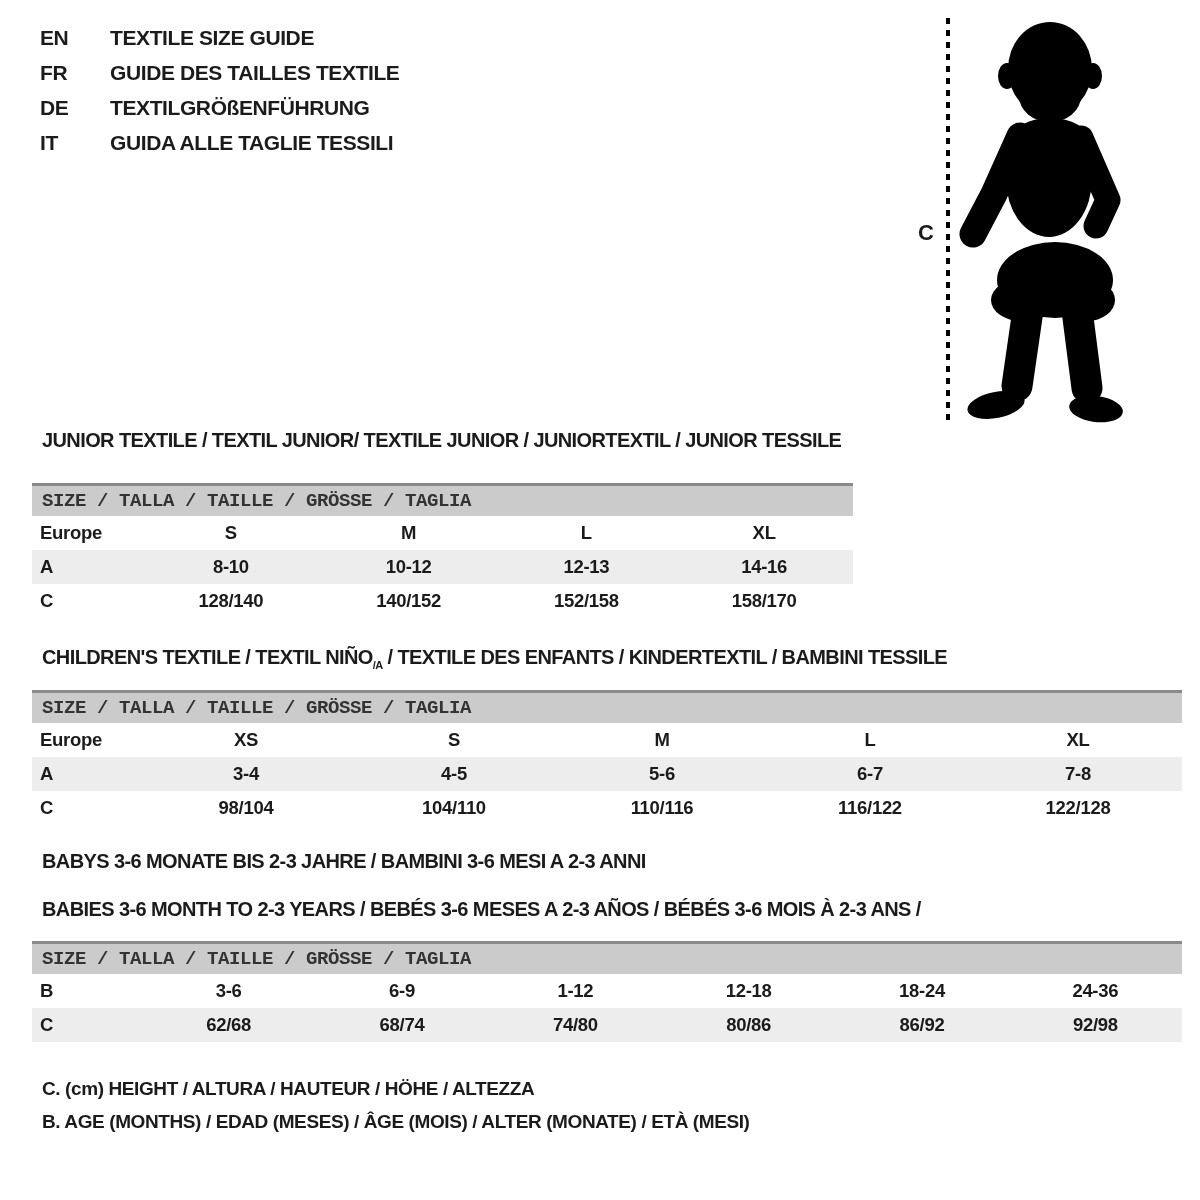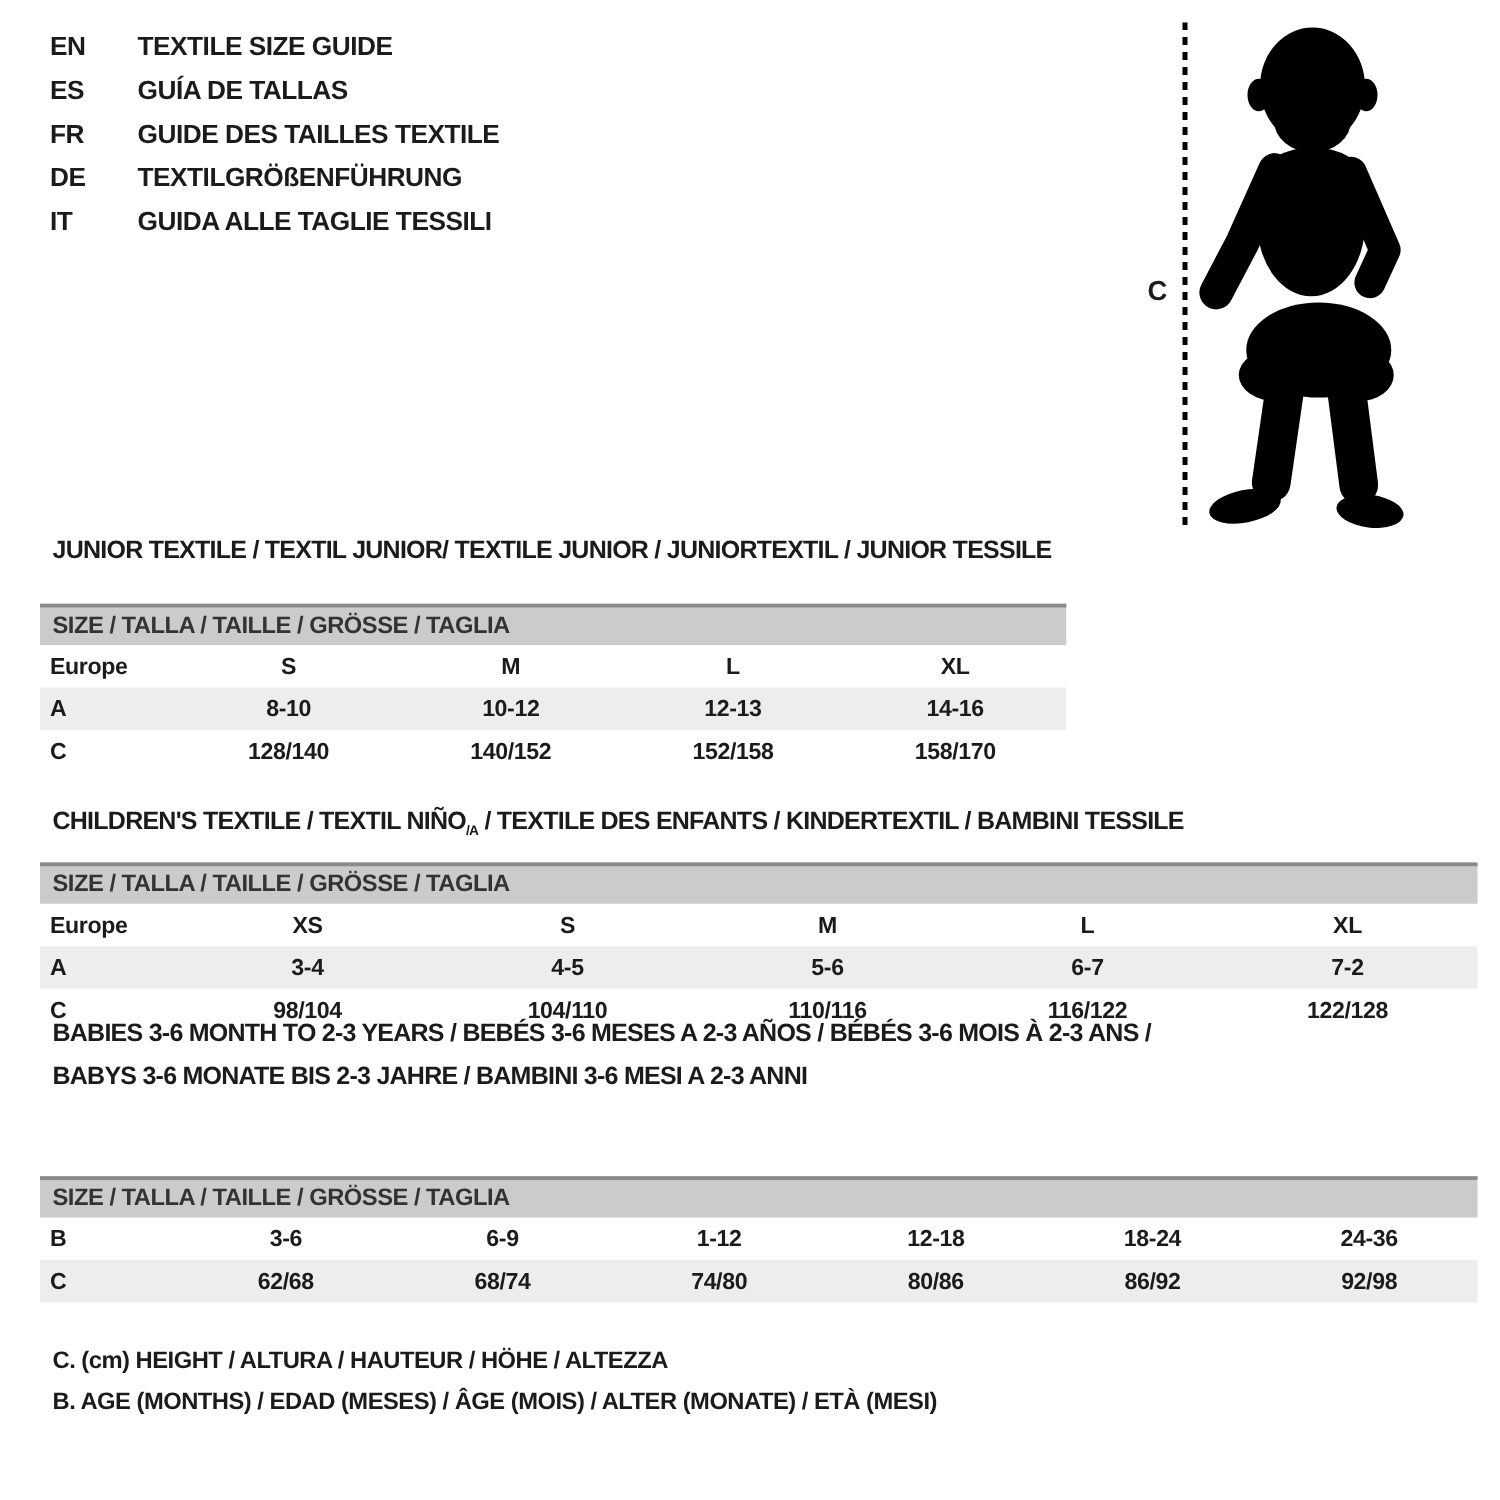--- a/index.html
+++ b/index.html
@@ -30,44 +30,40 @@
   .section-title { left: 42px; font-size: 20px; letter-spacing: -0.6px; white-space: nowrap; }
   .subscript { font-size: 0.55em; vertical-align: sub; }
 
   
   .sg-table { left: 32px; width: 821px; }
   .sg-table.wide { width: 1150px; }
   .tbl-header {
     height: 33px; background: var(--header-bar-bg, #cbcbcb);
     border-top: 3px solid var(--header-bar-border, #8a8a8a);
     color: #333333; font-size: 19px; letter-spacing: -0.4px;
-    display: flex; align-items: center; padding-left: 10px;
+    display: flex; align-items: center; padding-left: 10px; font-family: Liberation Mono, monospace;
   }
   .tbl-row { display: flex; height: 34px; align-items: center; font-size: 18.5px; letter-spacing: -0.3px; }
   .tbl-row.shaded { background: var(--alt-row-bg, #ededed); }
   .cell { flex: 1 1 0; text-align: center; }
   .cell.label { flex: 0 0 110px; text-align: left; padding-left: 8px; }
 
   
   .legend { left: 42px; top: 1072px; }
   .legend-line { height: 33px; display: flex; align-items: center; font-size: 19px; letter-spacing: -0.4px; white-space: nowrap; }
 </style>
 </head>
 <body>
 
 <div class="page">
 
   <header class="lang-list abs">
       <div class="lang-row">
         <span class="lang-code">EN</span>
         <span class="lang-label">TEXTILE SIZE GUIDE</span>
-      </div>
-      <div class="lang-row">
-        <span class="lang-code">ES</span>
-        <span class="lang-label">GUÍA DE TALLAS</span>
       </div>
       <div class="lang-row">
         <span class="lang-code">FR</span>
         <span class="lang-label">GUIDE DES TAILLES TEXTILE</span>
       </div>
       <div class="lang-row">
         <span class="lang-code">DE</span>
         <span class="lang-label">TEXTILGRÖßENFÜHRUNG</span>
       </div>
       <div class="lang-row">
@@ -140,33 +136,33 @@
         <div class="cell">M</div>
         <div class="cell">L</div>
         <div class="cell">XL</div>
       </div>
       <div class="tbl-row shaded">
         <div class="cell label">A</div>
         <div class="cell">3-4</div>
         <div class="cell">4-5</div>
         <div class="cell">5-6</div>
         <div class="cell">6-7</div>
-        <div class="cell">7-2</div>
+        <div class="cell">7-8</div>
       </div>
       <div class="tbl-row">
         <div class="cell label">C</div>
         <div class="cell">98/104</div>
         <div class="cell">104/110</div>
         <div class="cell">110/116</div>
         <div class="cell">116/122</div>
         <div class="cell">122/128</div>
       </div>
     </div>
 
-  <h2 class="section-title abs" style="top:816px">BABIES 3-6 MONTH TO 2-3 YEARS / BEBÉS 3-6 MESES A 2-3 AÑOS / BÉBÉS 3-6 MOIS À 2-3 ANS /</h2>
+  <h2 class="section-title abs" style="top:898px">BABIES 3-6 MONTH TO 2-3 YEARS / BEBÉS 3-6 MESES A 2-3 AÑOS / BÉBÉS 3-6 MOIS À 2-3 ANS /</h2>
   <h2 class="section-title abs" style="top:850px">BABYS 3-6 MONATE BIS 2-3 JAHRE / BAMBINI 3-6 MESI A 2-3 ANNI</h2>
   <div class="sg-table abs wide" style="top:941px">
       <div class="tbl-header">SIZE / TALLA / TAILLE / GRÖSSE / TAGLIA</div>
       <div class="tbl-row">
         <div class="cell label">B</div>
         <div class="cell">3-6</div>
         <div class="cell">6-9</div>
         <div class="cell">1-12</div>
         <div class="cell">12-18</div>
         <div class="cell">18-24</div>

